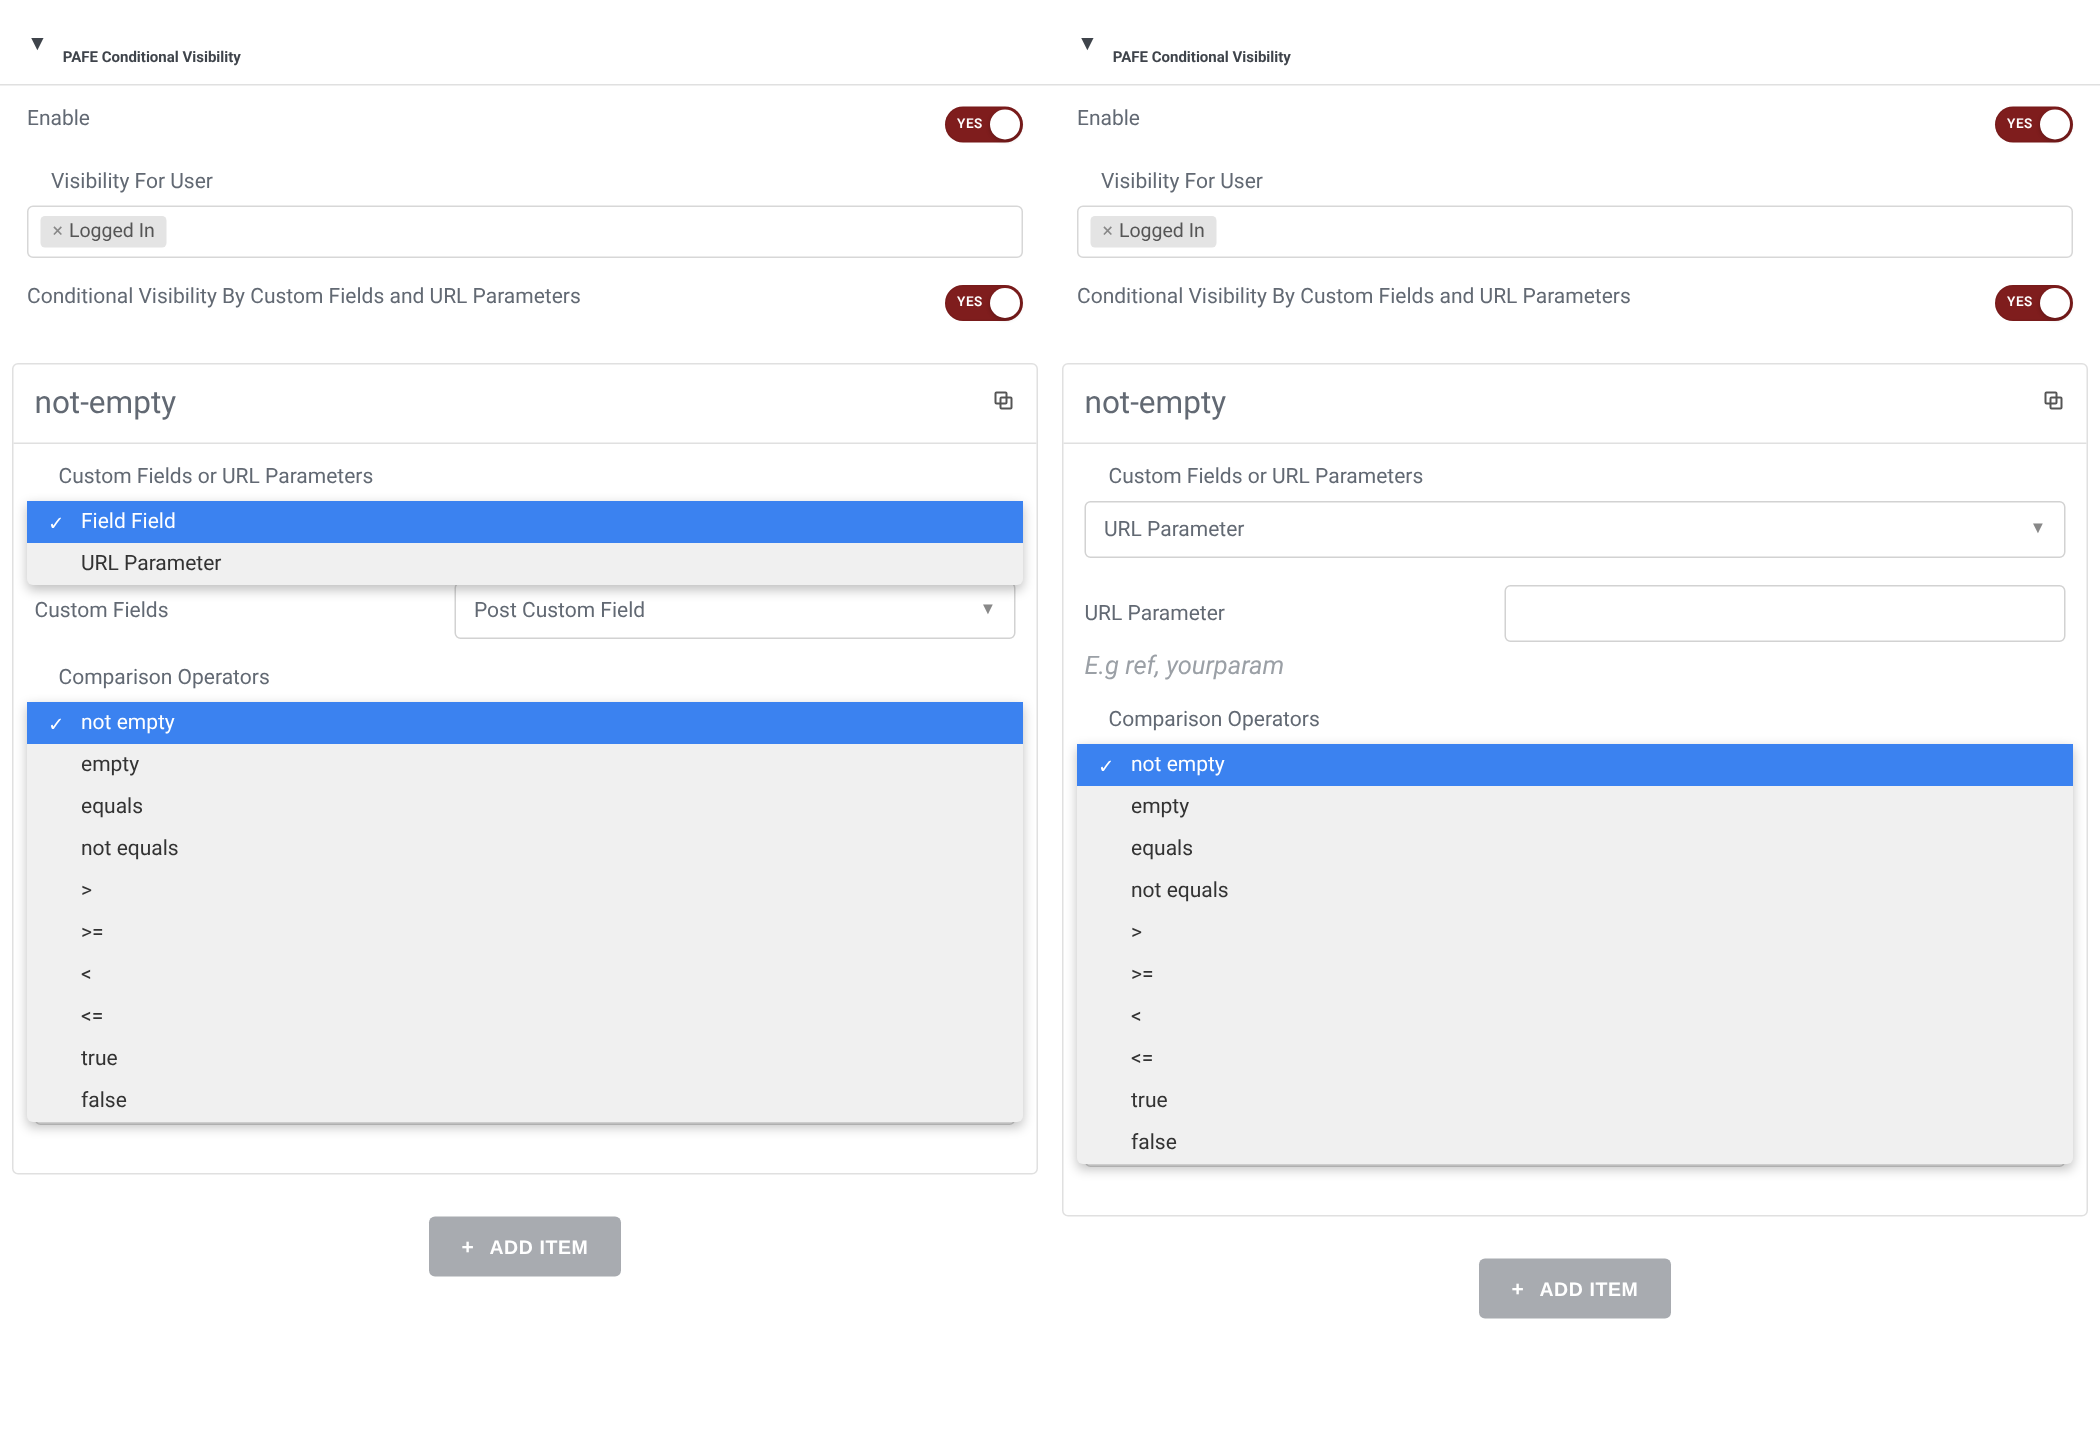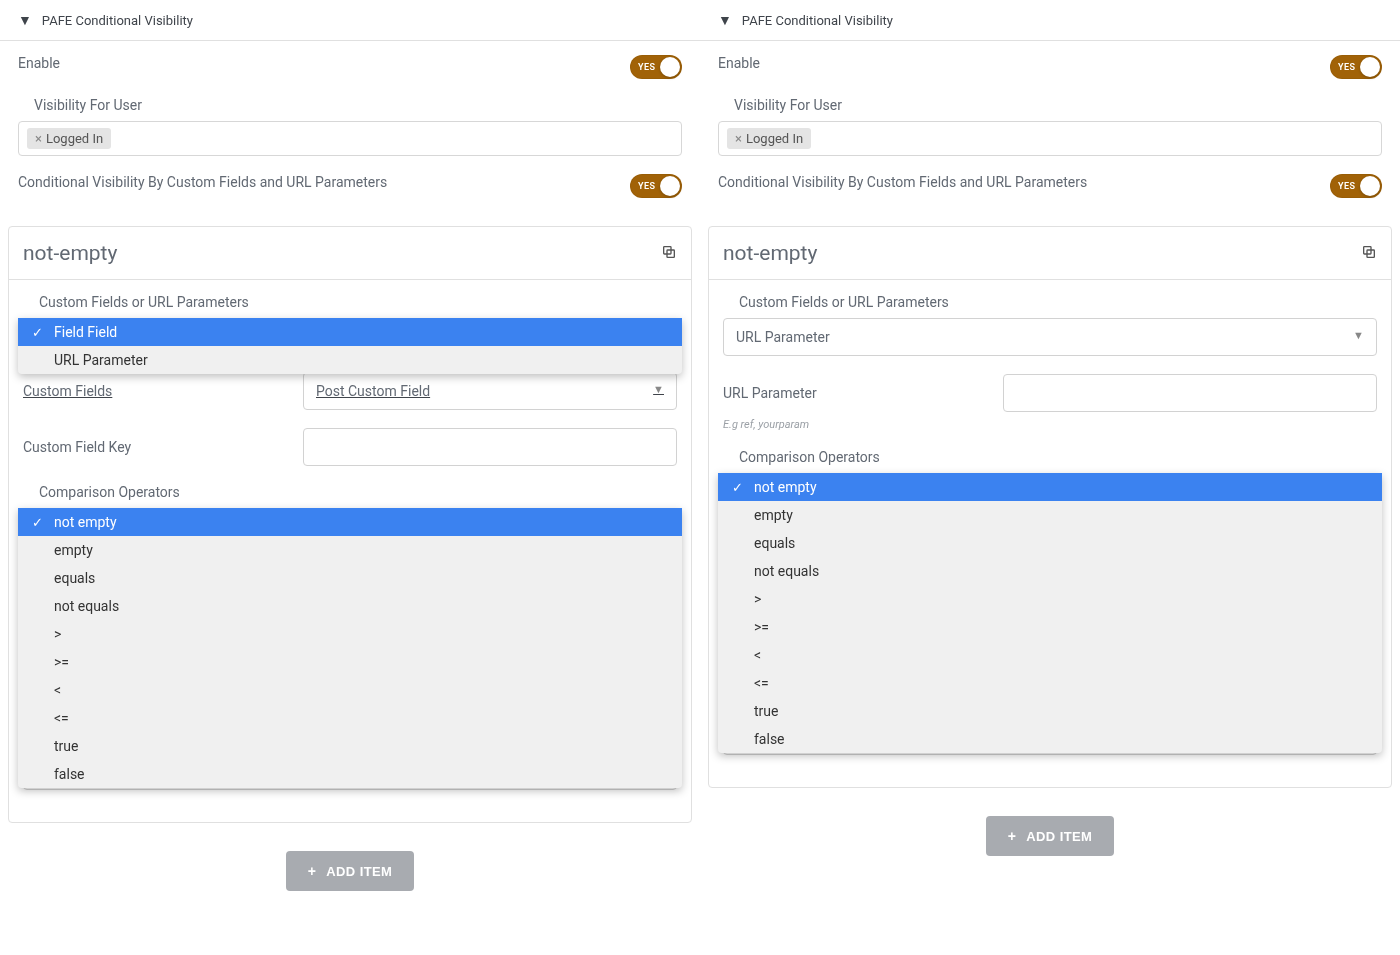--- a/index.html
+++ b/index.html
@@ -23,32 +23,33 @@
   display: flex;
   align-items: center;
   padding: 12px 18px;
   border-bottom: 1px solid #e0e0e0;
 }
 .header .caret {
   margin-right: 10px;
   color: #3f444b;
 }
 .header .title {
-  font-weight: 400;
-  font-size: 13px;
+  font-weight: 700;
+  font-size: 10px;
+  margin-top: 21px;
 }
 
 
 .controls { padding: 14px 18px 0 18px; }
 .row { display: flex; align-items: flex-start; justify-content: space-between; margin-bottom: 18px; }
 .row .label { color: #626973; }
 
 .toggle {
   width: 52px; height: 24px; border-radius: 14px;
-  background: #a16207;
+  background: #7f1d1d;
   position: relative;
   display: inline-flex; align-items: center;
   box-shadow: inset 0 0 0 1px rgba(0,0,0,0.05);
 }
 .toggle .yes {
   color: #fff; font-size: 9px; font-weight: 600; margin-left: 8px; letter-spacing: 0.4px;
 }
 .toggle .knob {
   width: 20px; height: 20px; border-radius: 50%; background: #fff;
   position: absolute; right: 2px; top: 2px;
@@ -71,21 +72,21 @@
 .repeater { margin: 28px 8px 0 8px; border: 1px solid #e0e0e0; border-radius: 4px; position: relative; }
 .item-header {
   display: flex; align-items: center; justify-content: space-between;
   padding: 14px 14px; border-bottom: 1px solid #e0e0e0;
 }
 .item-header .label { color: #626973; font-size: 21px; }
 .copy-icon { color: #555; }
 
 .item-body { padding: 14px 14px; }
 .field-label { color: #626973; margin-bottom: 8px; display: block; }
-.helper { color: #9ba0a6; font-style: italic; font-size: 11px; margin-top: 6px; }
+.helper { color: #9ba0a6; font-style: italic; font-size: 17px; margin-top: 6px; }
 
 .select {
   width: 100%; border: 1px solid #d2d2d2; border-radius: 4px; padding: 10px 12px;
   background: #fff; color: #626973; font-size: 14px; display: flex; justify-content: space-between;
 }
 .select .caret-down { color: #888; font-size: 11px; }
 
 .field-row { display: flex; align-items: center; margin-bottom: 18px; }
 .field-row .field-label { flex: 0 0 280px; margin-bottom: 0; }
 .field-row .select, .field-row .text-input { flex: 1; }
@@ -175,32 +176,28 @@
             <div class="opt selected">
               <span class="check">✓</span>
               <span>Field Field</span>
             </div>
             <div class="opt">
               <span>URL Parameter</span>
             </div>
           </div>
         </div>
 
-        <div class="field-row" style="margin-top: 6px; text-decoration: underline;">
+        <div class="field-row" style="margin-top: 6px;">
           <span class="field-label">Custom Fields</span>
           <div class="select">
             <span>Post Custom Field</span>
             <span class="caret-down">▼</span>
           </div>
         </div>
 
-        <div class="field-row">
-          <span class="field-label">Custom Field Key</span>
-          <div class="text-input"></div>
-        </div>
 
         <div class="section-label">Comparison Operators</div>
 
         <div style="position: relative; height: 210px;">
           <div class="dropdown" style="top:0; left:-5px; right:-5px;">
             <div class="opt selected">
               <span class="check">✓</span>
               <span>not empty</span>
             </div>
             <div class="opt"><span>empty</span></div>

